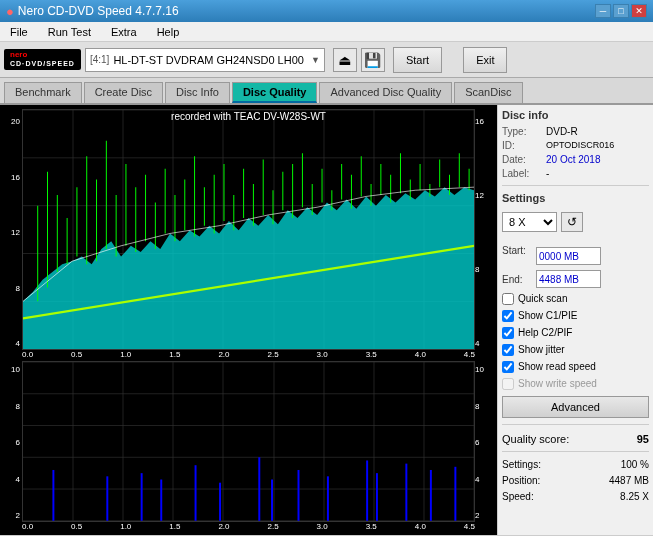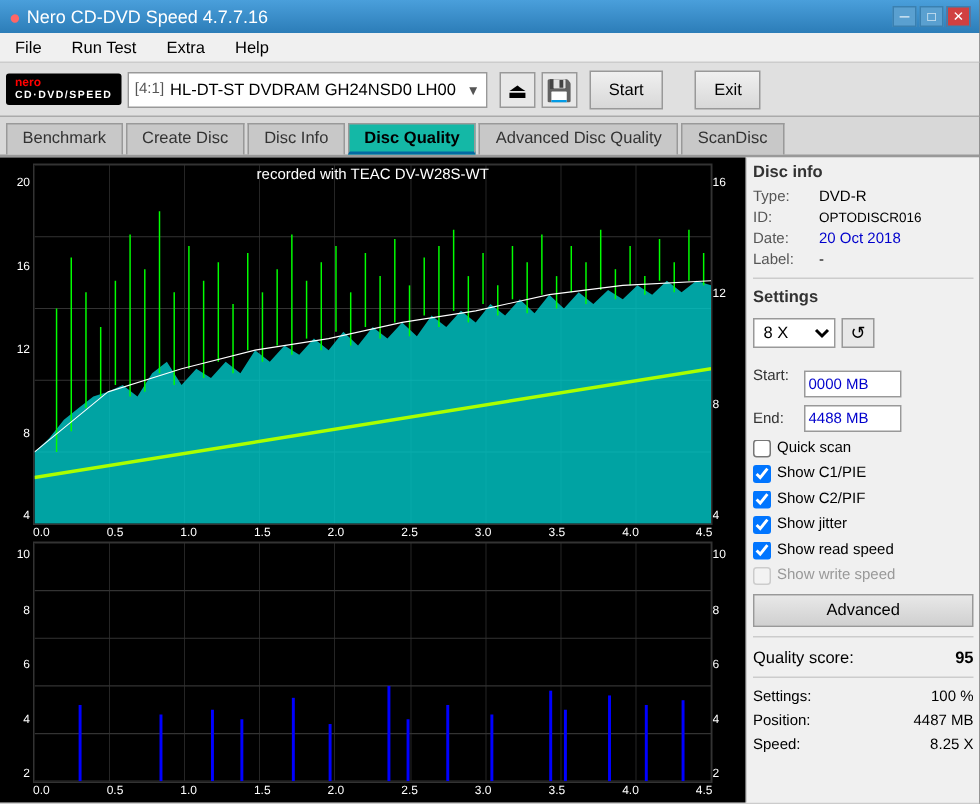--- a/index.html
+++ b/index.html
@@ -355,21 +355,21 @@
     <div class="checkbox-row">
       <input type="checkbox" style="">
       <span>Quick scan</span>
     </div>
     <div class="checkbox-row">
       <input type="checkbox" checked="" style="">
       <span>Show C1/PIE</span>
     </div>
     <div class="checkbox-row">
       <input type="checkbox" checked="" style="">
-      <span>Show C2/PIF</span>
+      <span>Help C2/PIF</span>
     </div>
     <div class="checkbox-row">
       <input type="checkbox" checked="" style="">
       <span>Show jitter</span>
     </div>
     <div class="checkbox-row">
       <input type="checkbox" checked="" style="">
       <span>Show read speed</span>
     </div>
     <div class="checkbox-row disabled">

